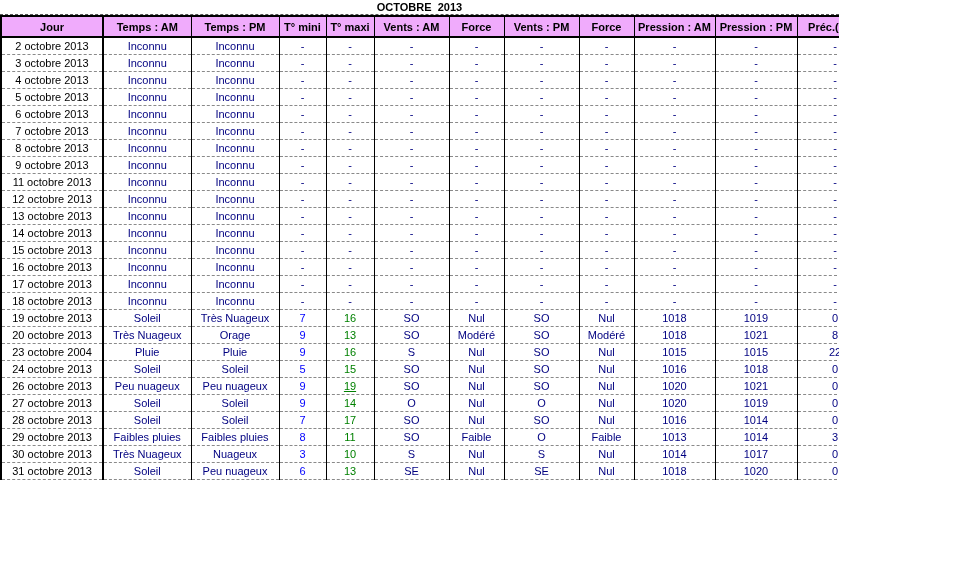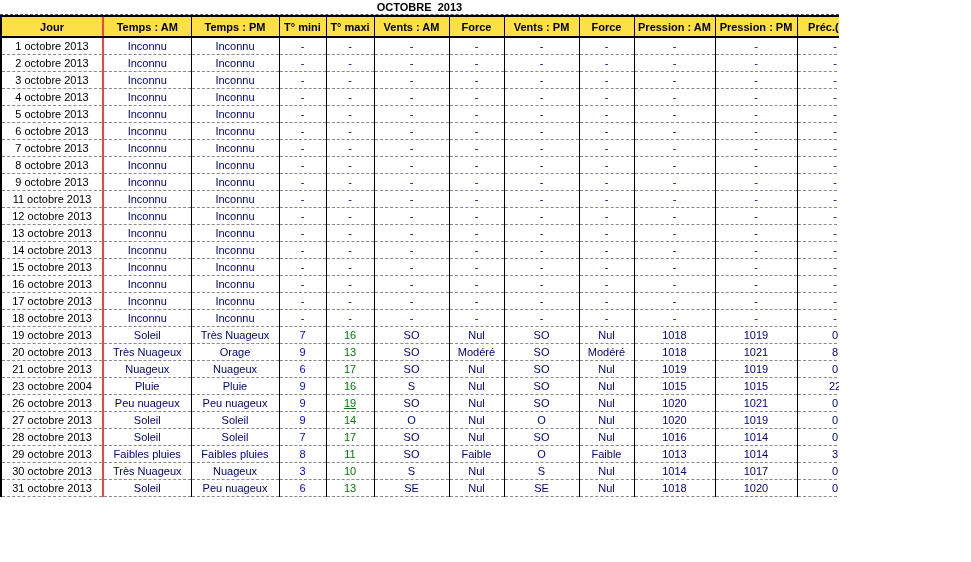--- a/index.html
+++ b/index.html
@@ -38,29 +38,29 @@
     white-space: nowrap;
     overflow: hidden;
     font-size: 11px;
     border-left: 1px solid #000000;
   }
   table.weather th:first-child, table.weather td:first-child {
     border-left: none;
   }
   
   table.weather th:nth-child(2), table.weather td:nth-child(2) {
-    border-left: 2px solid #ef4444;
+    border-left: 2px solid #000000;
   }
   table.weather thead th {
     height: 19px;
     font-weight: bold;
     color: #000000;
     border-top: 2px solid #000000;
     border-bottom: 2px solid #000000;
-    background: #fde047;
+    background: #f0abfc;
   }
   table.weather tbody td {
     height: 16px;
     line-height: 16px;
     color: #000080;
     border-bottom: 1px dashed #8a8a8a;
   }
   table.weather tbody td.c-date {
     color: #000000;
   }
@@ -98,35 +98,20 @@
         <th>Vents : PM</th>
         <th>Force</th>
         <th>Pression : AM</th>
         <th>Pression : PM</th>
         <th>Préc.(mm)</th>
         <th>Neige au sol (cm)</th>
       </tr>
     </thead>
     <tbody>
         <tr>
-          <td class="c-date">1 octobre 2013</td>
-          <td>Inconnu</td>
-          <td>Inconnu</td>
-          <td>-</td>
-          <td>-</td>
-          <td>-</td>
-          <td>-</td>
-          <td>-</td>
-          <td>-</td>
-          <td>-</td>
-          <td>-</td>
-          <td>-</td>
-          <td>-</td>
-        </tr>
-        <tr>
           <td class="c-date">2 octobre 2013</td>
           <td>Inconnu</td>
           <td>Inconnu</td>
           <td>-</td>
           <td>-</td>
           <td>-</td>
           <td>-</td>
           <td>-</td>
           <td>-</td>
           <td>-</td>
@@ -380,53 +365,53 @@
           <td>Orage</td>
           <td style="color: rgb(0, 0, 255);">9</td>
           <td style="color: rgb(0, 128, 0);">13</td>
           <td>SO</td>
           <td>Modéré</td>
           <td>SO</td>
           <td>Modéré</td>
           <td>1018</td>
           <td>1021</td>
           <td>8</td>
-          <td>0</td>
-        </tr>
-        <tr>
-          <td class="c-date">21 octobre 2013</td>
-          <td>Nuageux</td>
-          <td>Nuageux</td>
-          <td style="color: rgb(0, 0, 255);">6</td>
-          <td style="color: rgb(0, 128, 0);">17</td>
-          <td>SO</td>
-          <td>Nul</td>
-          <td>SO</td>
-          <td>Nul</td>
-          <td>1019</td>
-          <td>1019</td>
-          <td>0</td>
           <td>0</td>
         </tr>
         <tr>
           <td class="c-date">23 octobre 2004</td>
           <td>Pluie</td>
           <td>Pluie</td>
           <td style="color: rgb(0, 0, 255);">9</td>
           <td style="color: rgb(0, 128, 0);">16</td>
           <td>S</td>
           <td>Nul</td>
           <td>SO</td>
           <td>Nul</td>
           <td>1015</td>
           <td>1015</td>
           <td>22</td>
           <td>0</td>
         </tr>
         <tr>
+          <td class="c-date">24 octobre 2013</td>
+          <td>Soleil</td>
+          <td>Soleil</td>
+          <td style="color: rgb(0, 0, 255);">5</td>
+          <td style="color: rgb(0, 128, 0);">15</td>
+          <td>SO</td>
+          <td>Nul</td>
+          <td>SO</td>
+          <td>Nul</td>
+          <td>1016</td>
+          <td>1018</td>
+          <td>0</td>
+          <td>0</td>
+        </tr>
+        <tr>
           <td class="c-date">26 octobre 2013</td>
           <td>Peu nuageux</td>
           <td>Peu nuageux</td>
           <td style="color: rgb(0, 0, 255);">9</td>
           <td style="color: rgb(0, 128, 0); text-decoration: underline;">19</td>
           <td>SO</td>
           <td>Nul</td>
           <td>SO</td>
           <td>Nul</td>
           <td>1020</td>

